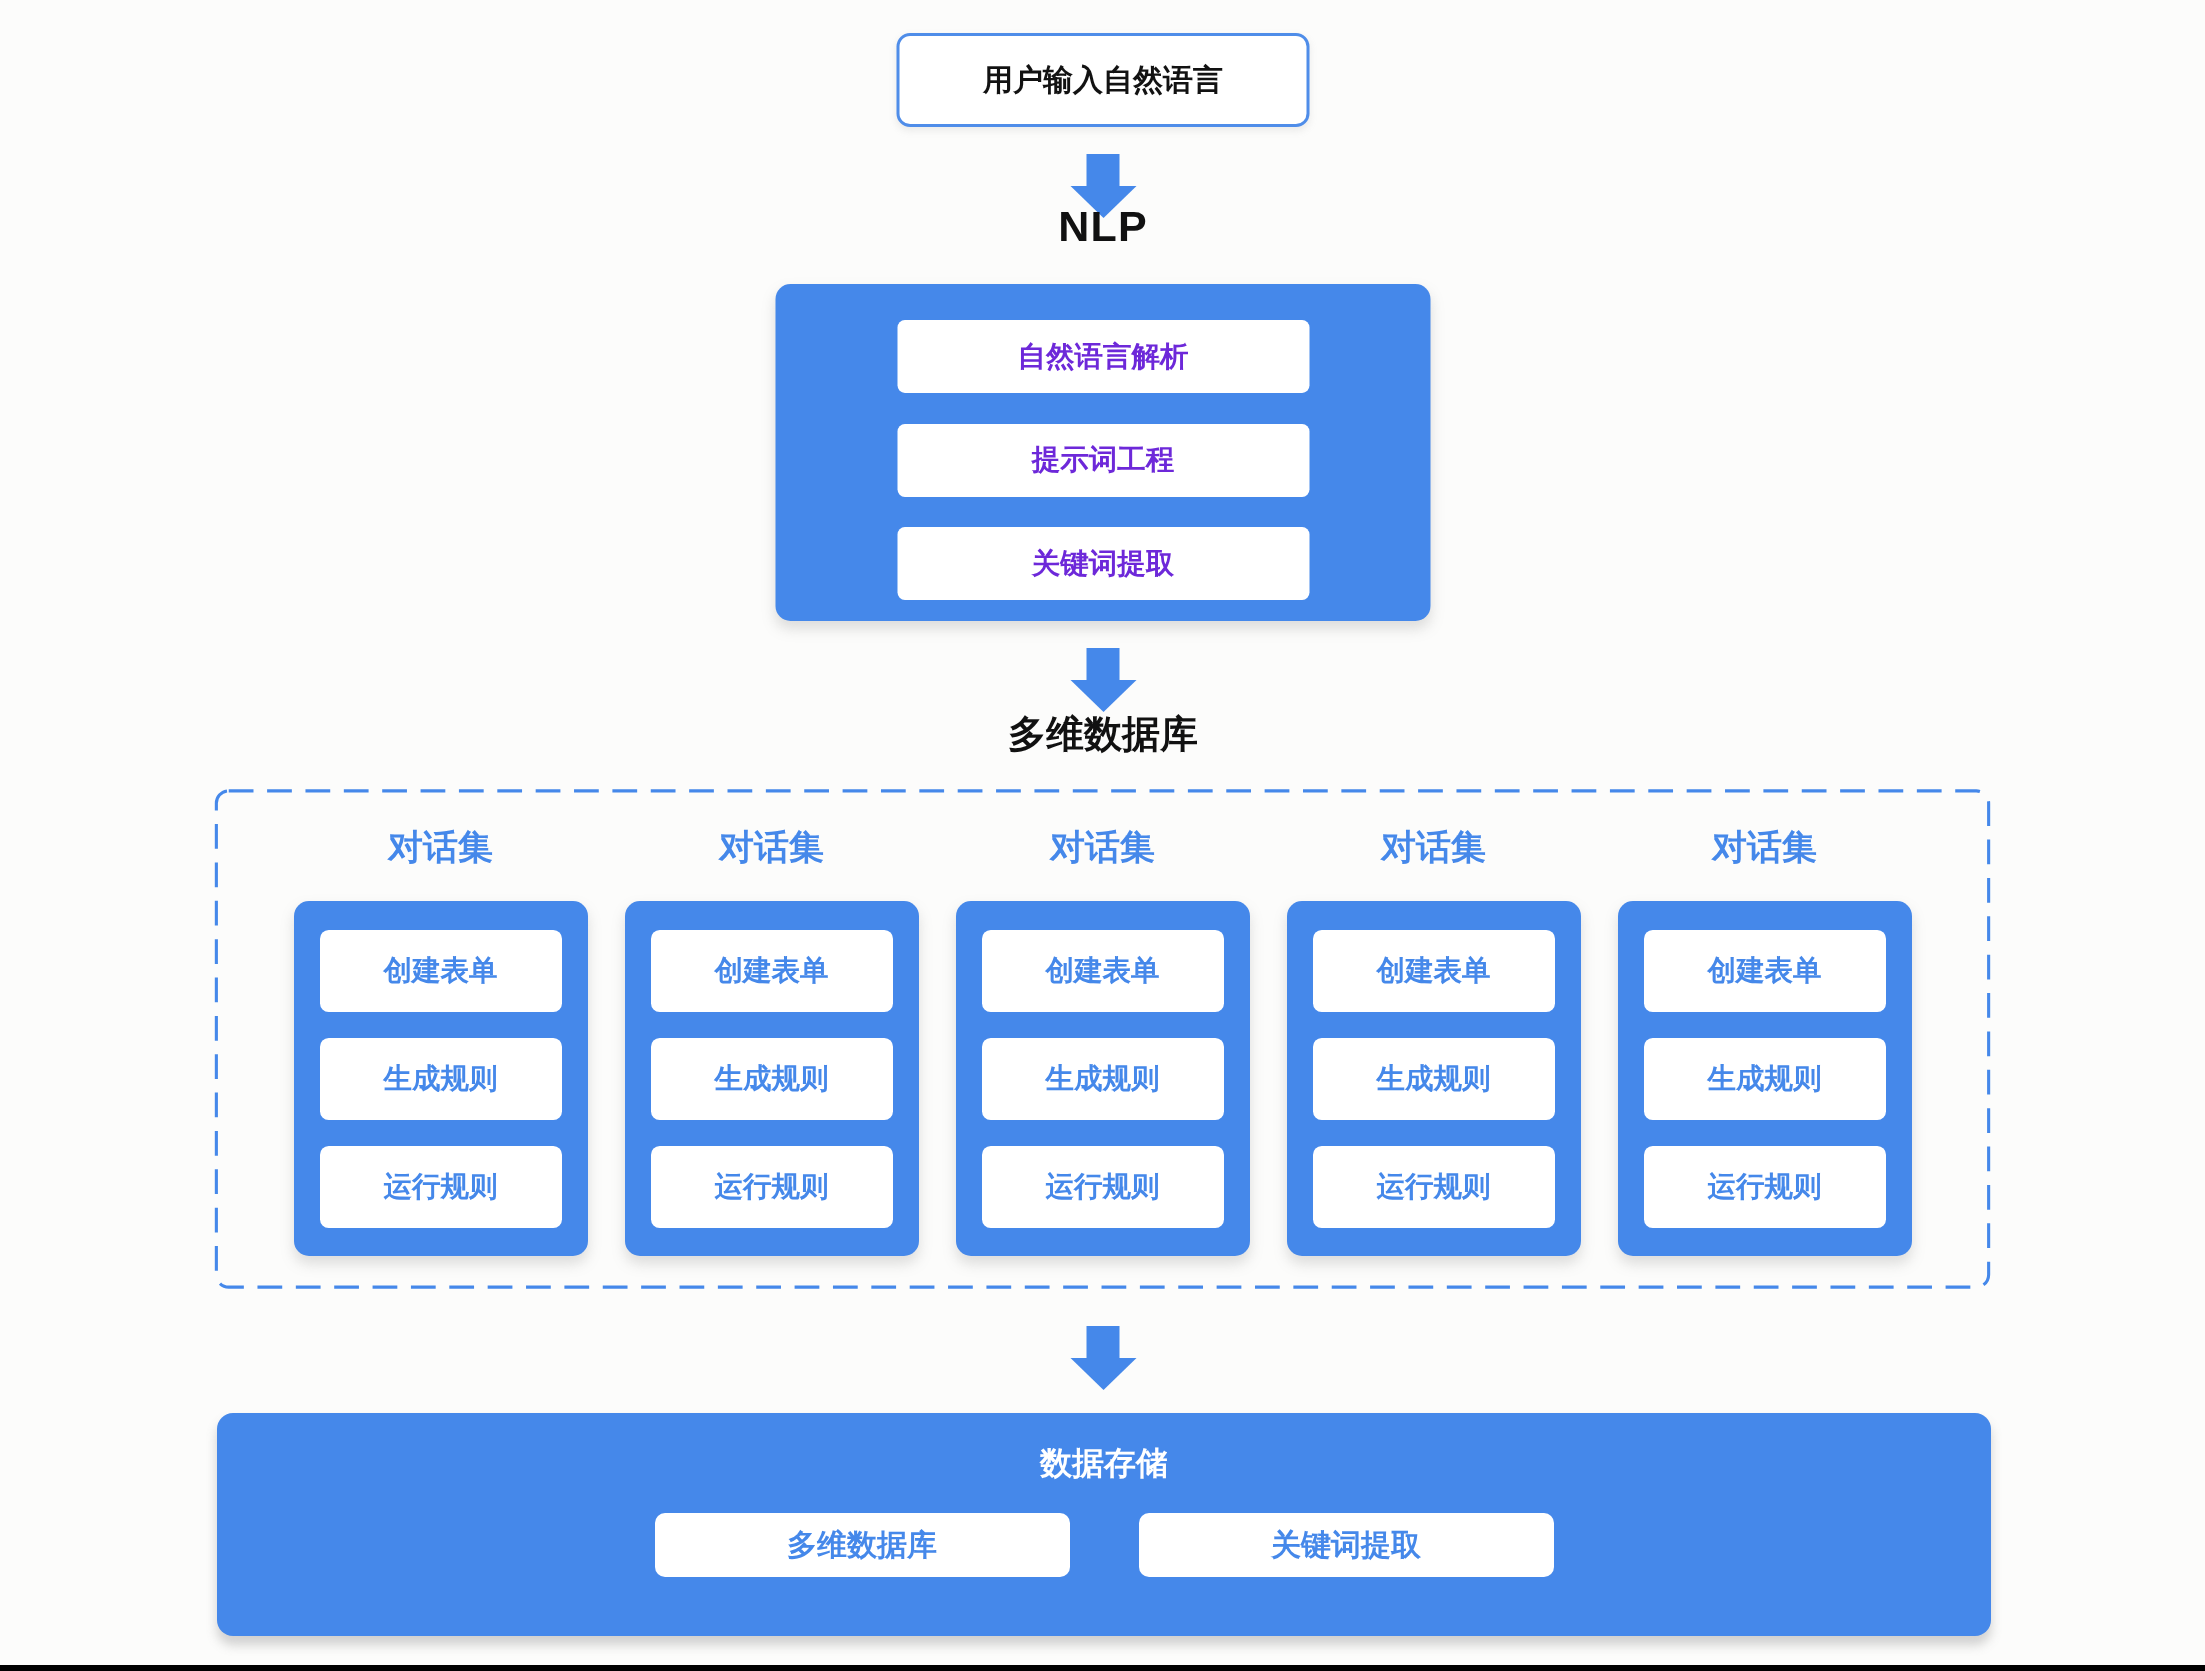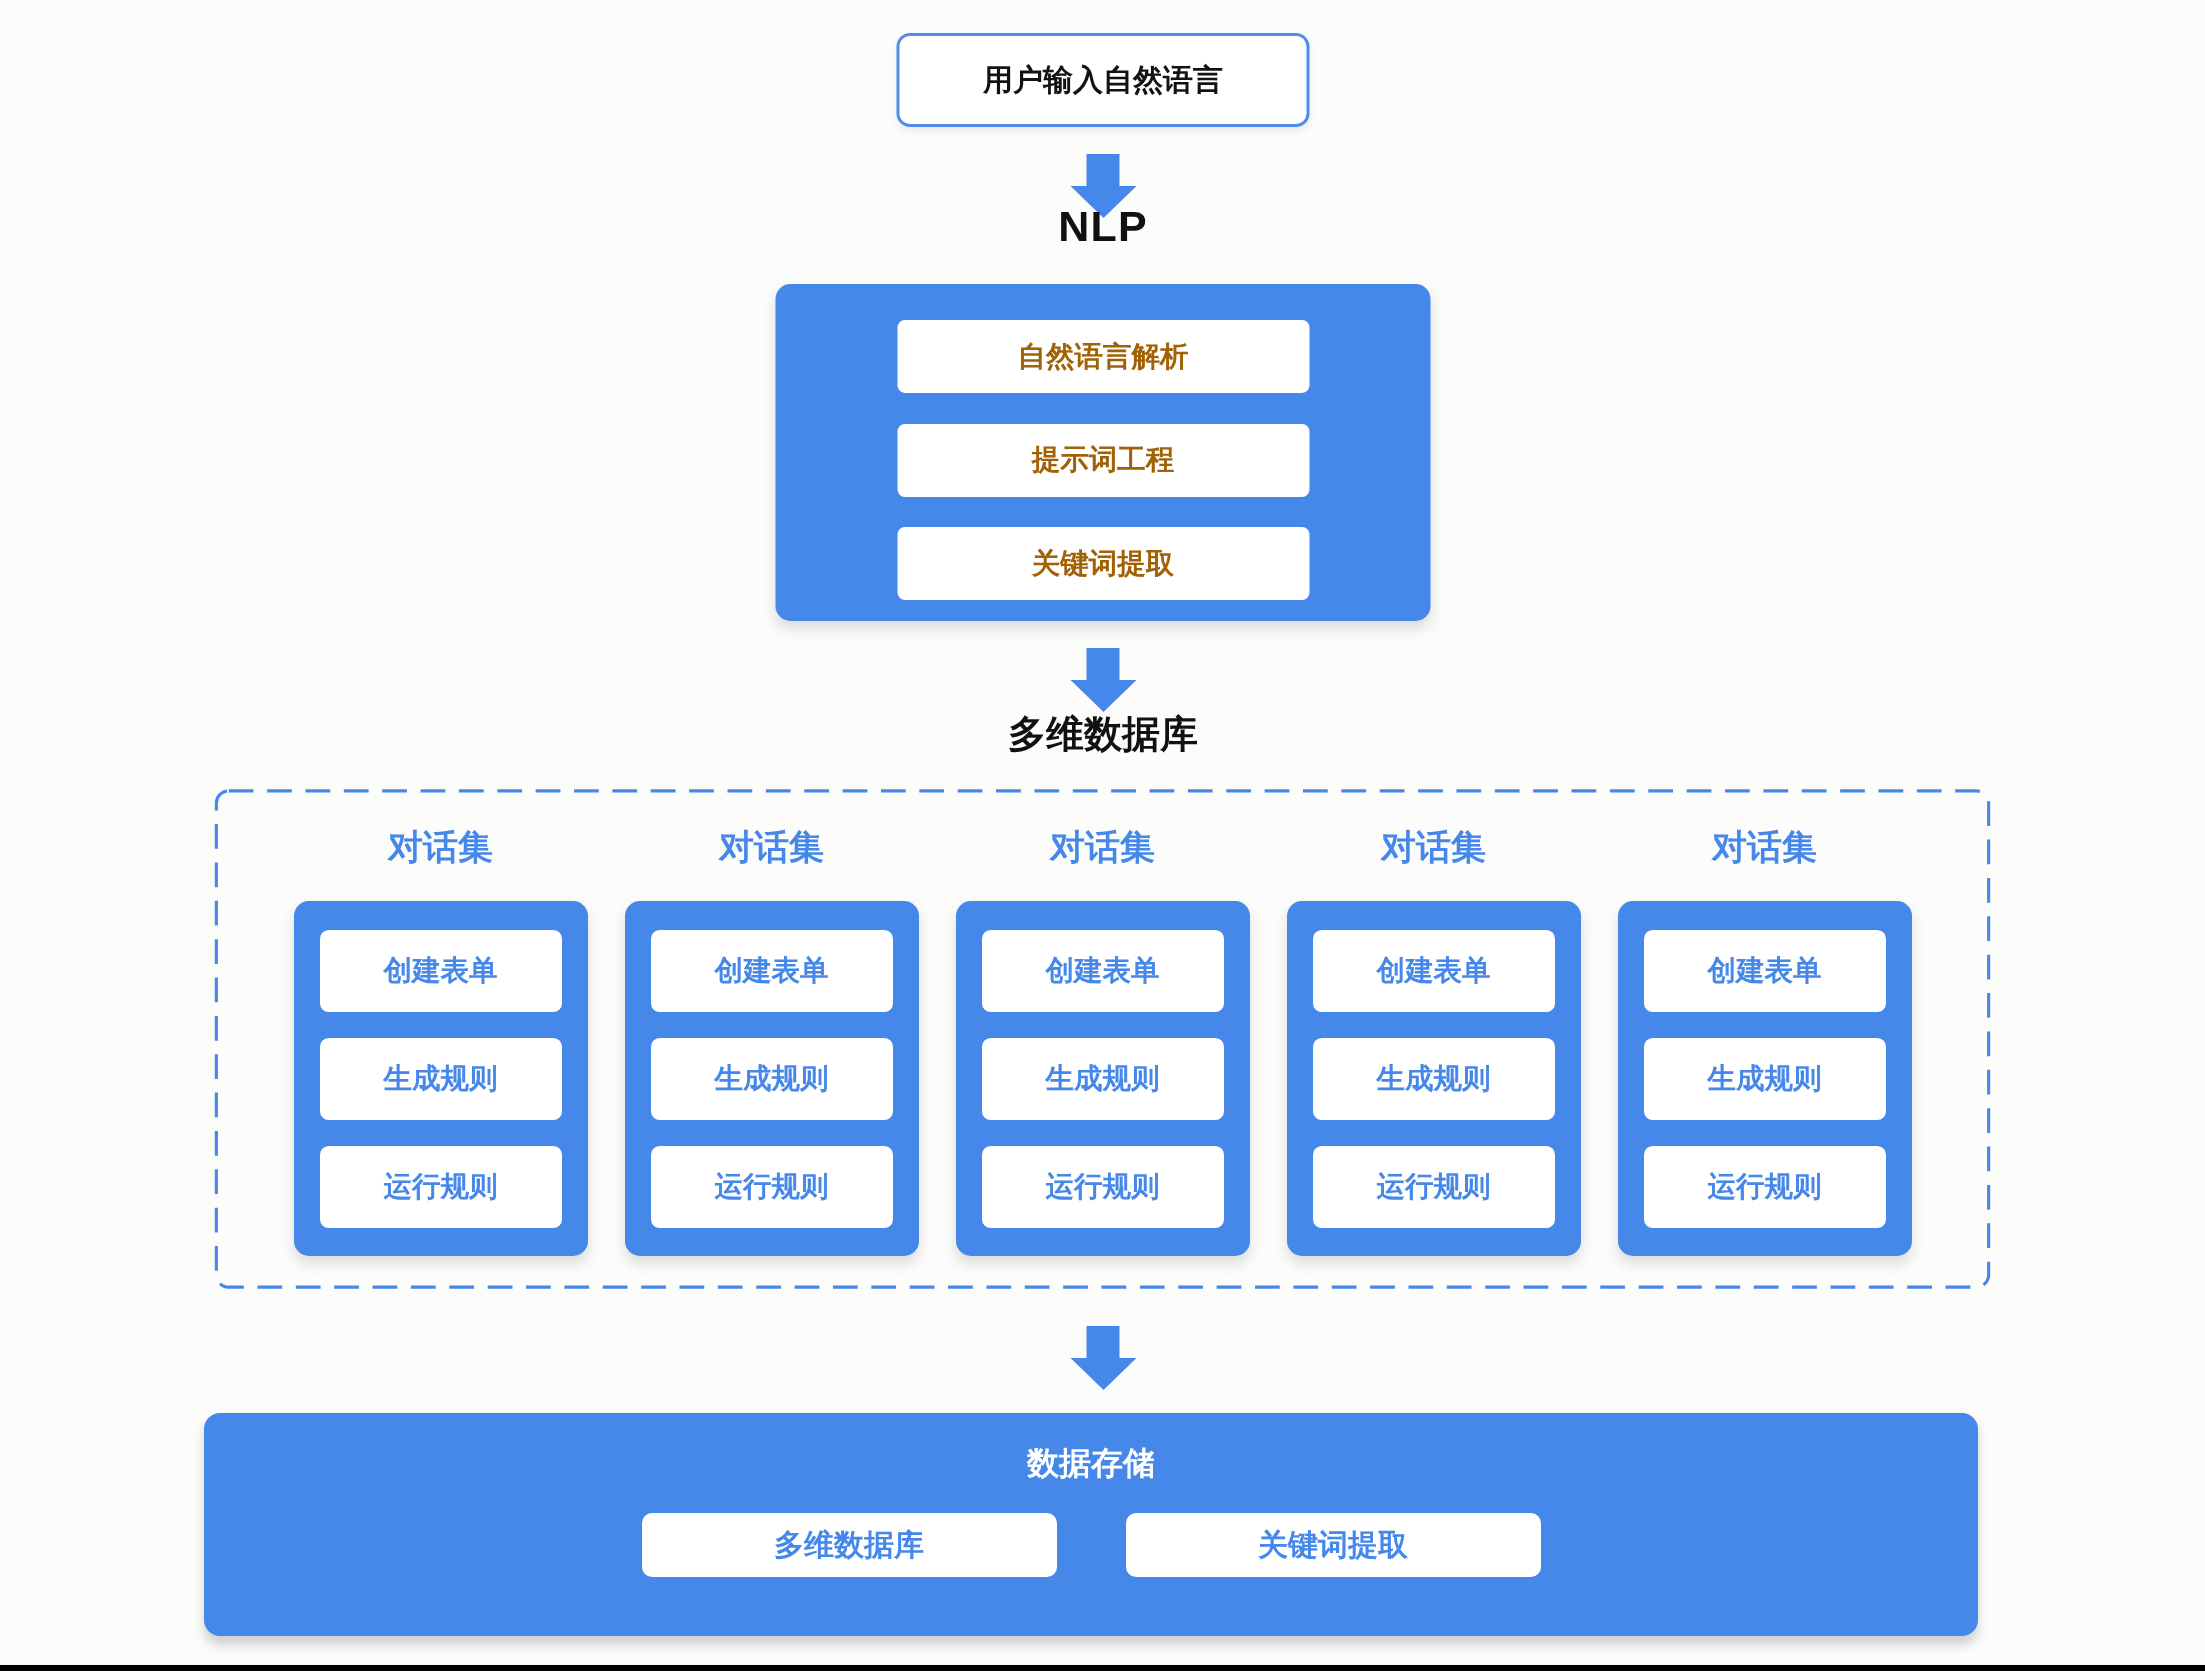--- a/index.html
+++ b/index.html
@@ -49,21 +49,21 @@
   .nlp-container{
     top:284px;width:655px;height:337px;
     background:#4588ea;border-radius:15px;
     display:flex;flex-direction:column;align-items:center;justify-content:space-between;
     padding:36px 0 21px 0;box-sizing:border-box;
     box-shadow:0 7.4px 12.4px rgba(130,130,130,0.25);
   }
   .white-pill{
     width:412px;height:73px;background:#ffffff;border-radius:7.4px;
     display:flex;align-items:center;justify-content:center;
-    font-size:28.5px;font-weight:bold;color:#a16207;
+    font-size:28.5px;font-weight:bold;color:#6d28d9;
   }
 
   
   .dashed-container{
     position:absolute;left:214px;top:789px;width:1777px;height:500px;
   }
   .dashed-container > svg{position:absolute;left:0;top:0;}
   .columns{
     position:absolute;left:0;top:38px;width:100%;
     display:flex;justify-content:center;gap:37px;
@@ -80,21 +80,21 @@
     box-shadow:0 7.4px 12.4px rgba(130,130,130,0.25);
   }
   .card-pill{
     width:100%;height:82px;background:#ffffff;border-radius:8.7px;
     display:flex;align-items:center;justify-content:center;
     font-size:28.5px;font-weight:bold;color:#4588ea;
   }
 
   
   .storage-box{
-    position:absolute;left:204px;top:1413px;width:1774px;height:223px;
+    position:absolute;left:217px;top:1413px;width:1774px;height:223px;
     background:#4588ea;border-radius:16px;box-sizing:border-box;
     padding-top:31px;
     box-shadow:0 8.7px 11px rgba(110,110,110,0.30);
   }
   .storage-title{
     text-align:center;font-size:32px;font-weight:bold;color:#ffffff;
     line-height:38px;margin-bottom:31px;
   }
   .db-row{display:flex;justify-content:center;gap:69px;}
   .db-pill{

